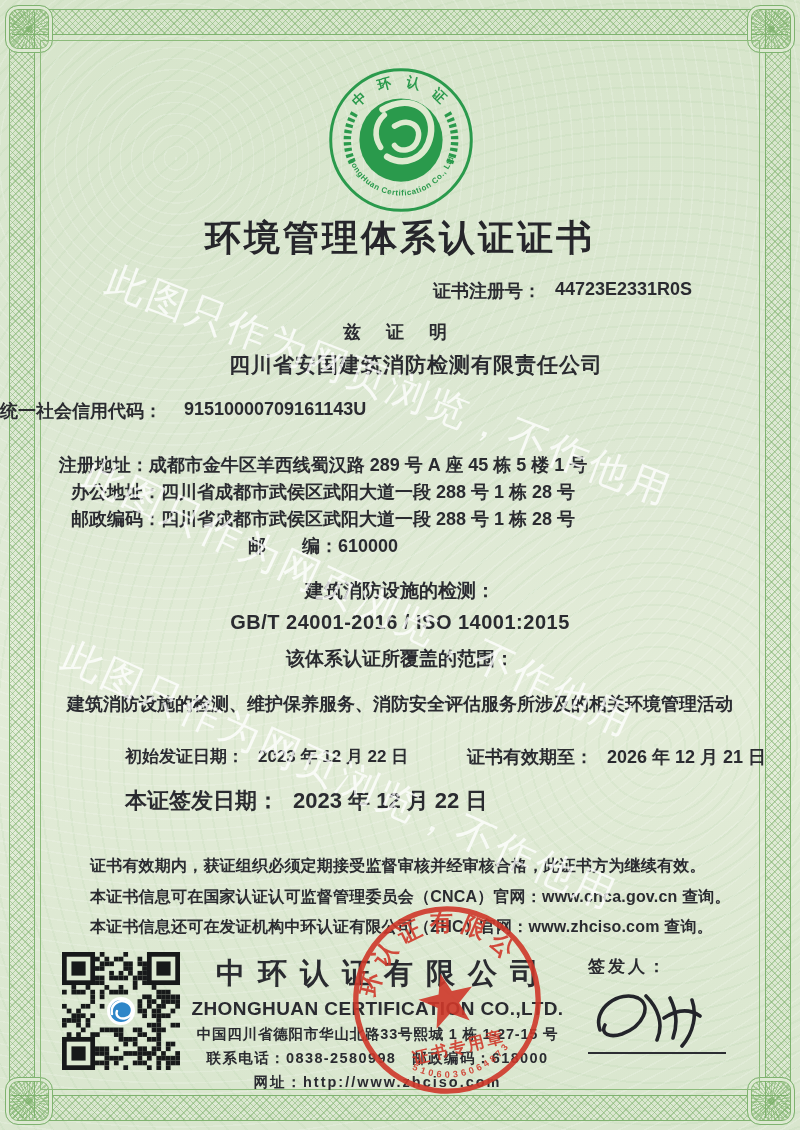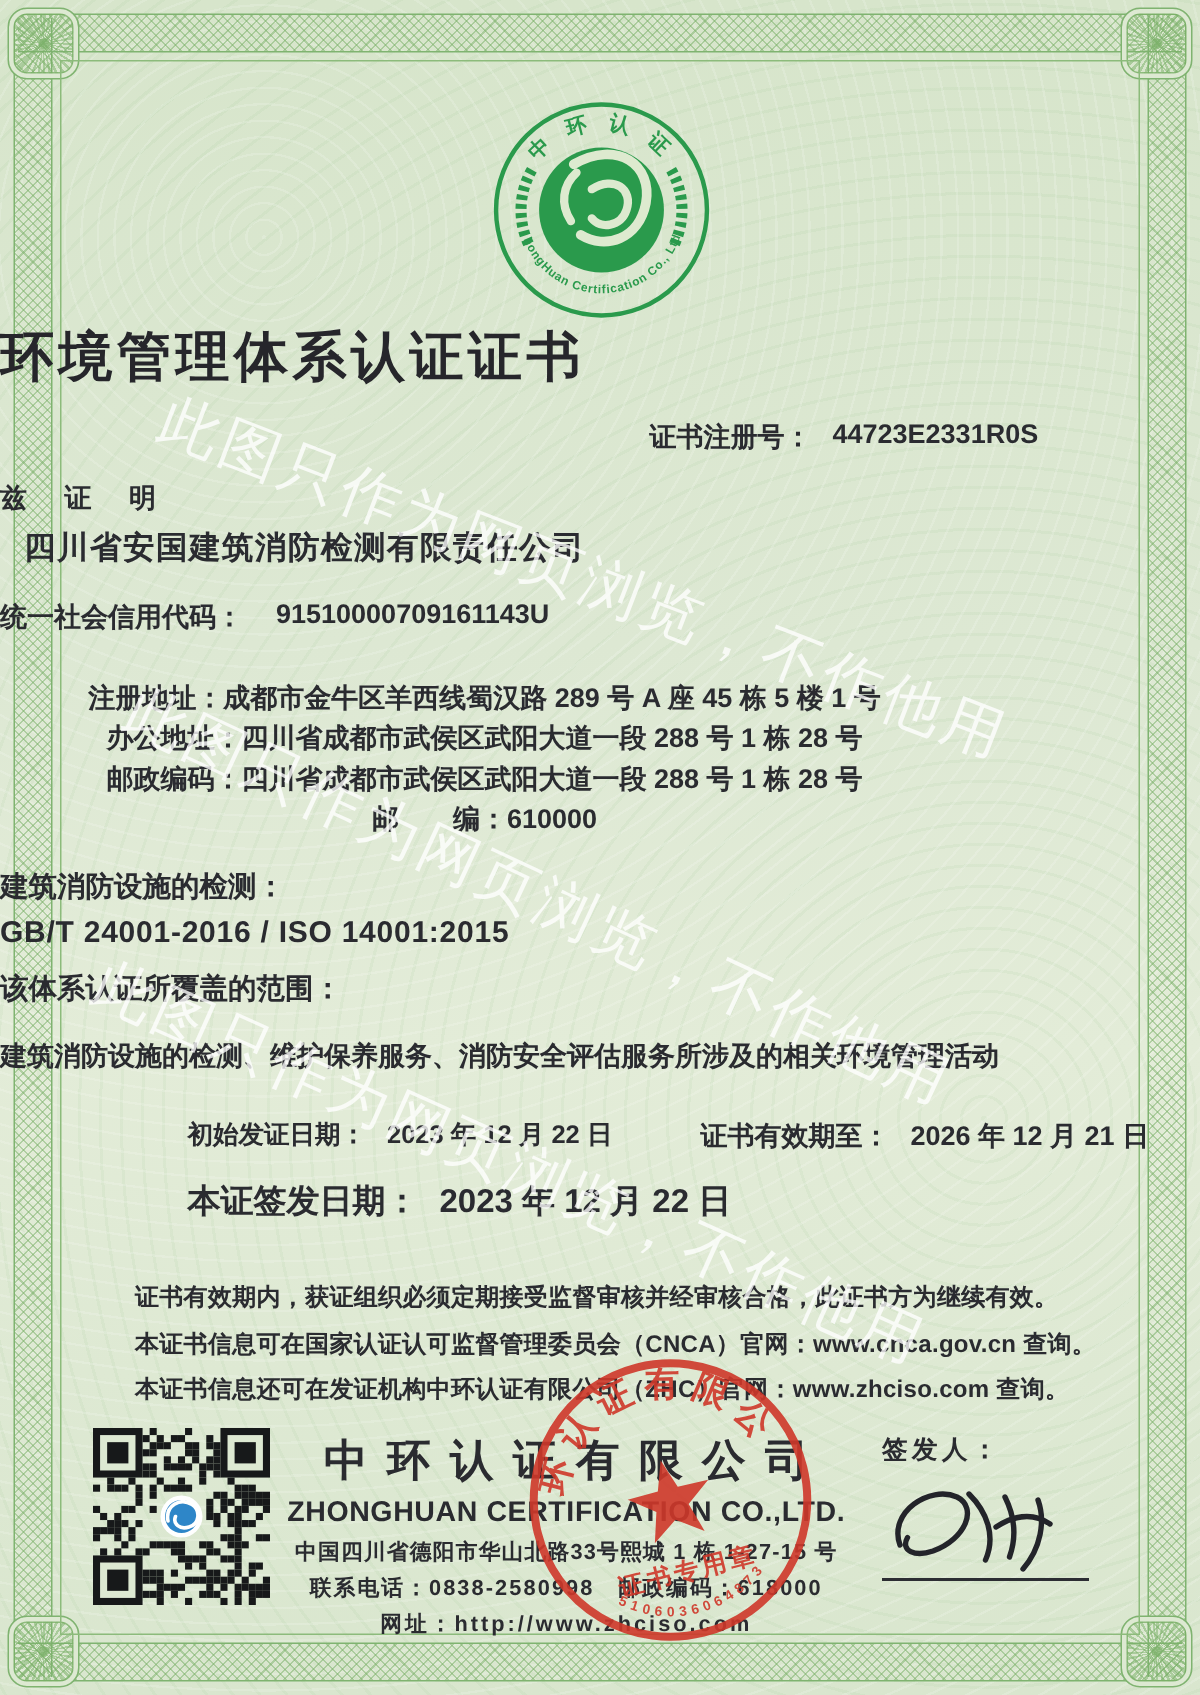--- a/index.html
+++ b/index.html
@@ -23,21 +23,21 @@
   .bs-left{top:12px;bottom:12px;left:9px;width:24px;border-left:1.6px solid #7fb370;border-right:1.6px solid #7fb370;}
   .bs-right{top:12px;bottom:12px;right:9px;width:24px;border-left:1.6px solid #7fb370;border-right:1.6px solid #7fb370;}
   .inner-frame{position:absolute;inset:40px;border:1.4px solid #8cbb7b;pointer-events:none;}
   .corner{position:absolute;width:46px;height:46px;border-radius:13px;border:1.6px solid #7fb370;background:
       radial-gradient(circle at center, rgba(122,176,104,.7) 0 3px, transparent 4px),
       repeating-conic-gradient(from 0deg, rgba(122,176,104,.5) 0deg 5deg, transparent 5deg 11deg);
       box-shadow:inset 0 0 0 3px #dde9d2, inset 0 0 0 4px rgba(122,176,104,.8);}
   .c-tl{left:5px;top:5px}.c-tr{right:5px;top:5px}.c-bl{left:5px;bottom:5px}.c-br{right:5px;bottom:5px}
   
   .abs{position:absolute;}
-  .ctr{left:0;width:800px;}
+  .ctr{left:0;width:800px;text-align:center;}
   .logo{left:327px;top:66px;width:148px;height:148px;}
   .title{top:214px;font-size:36px;font-weight:700;letter-spacing:3px;margin:0;color:#26262b;}
   .row{display:flex;white-space:nowrap;}
   .certno{left:433px;top:279px;font-size:18px;font-weight:600;gap:14px;}
   .certify{top:320px;font-size:18px;font-weight:700;letter-spacing:10px;}
   .company{top:351px;font-size:21px;font-weight:700;letter-spacing:1px;padding-left:16px;}
   .credit{top:399px;left:0;width:776px;gap:22px;font-size:18px;font-weight:600;}
   .addr-block{top:452px;left:0;width:646px;font-size:18px;font-weight:600;line-height:27px;}
   .addr-row{text-align:center;white-space:nowrap;}
   .sys-head{top:578px;font-size:19px;font-weight:700;}

